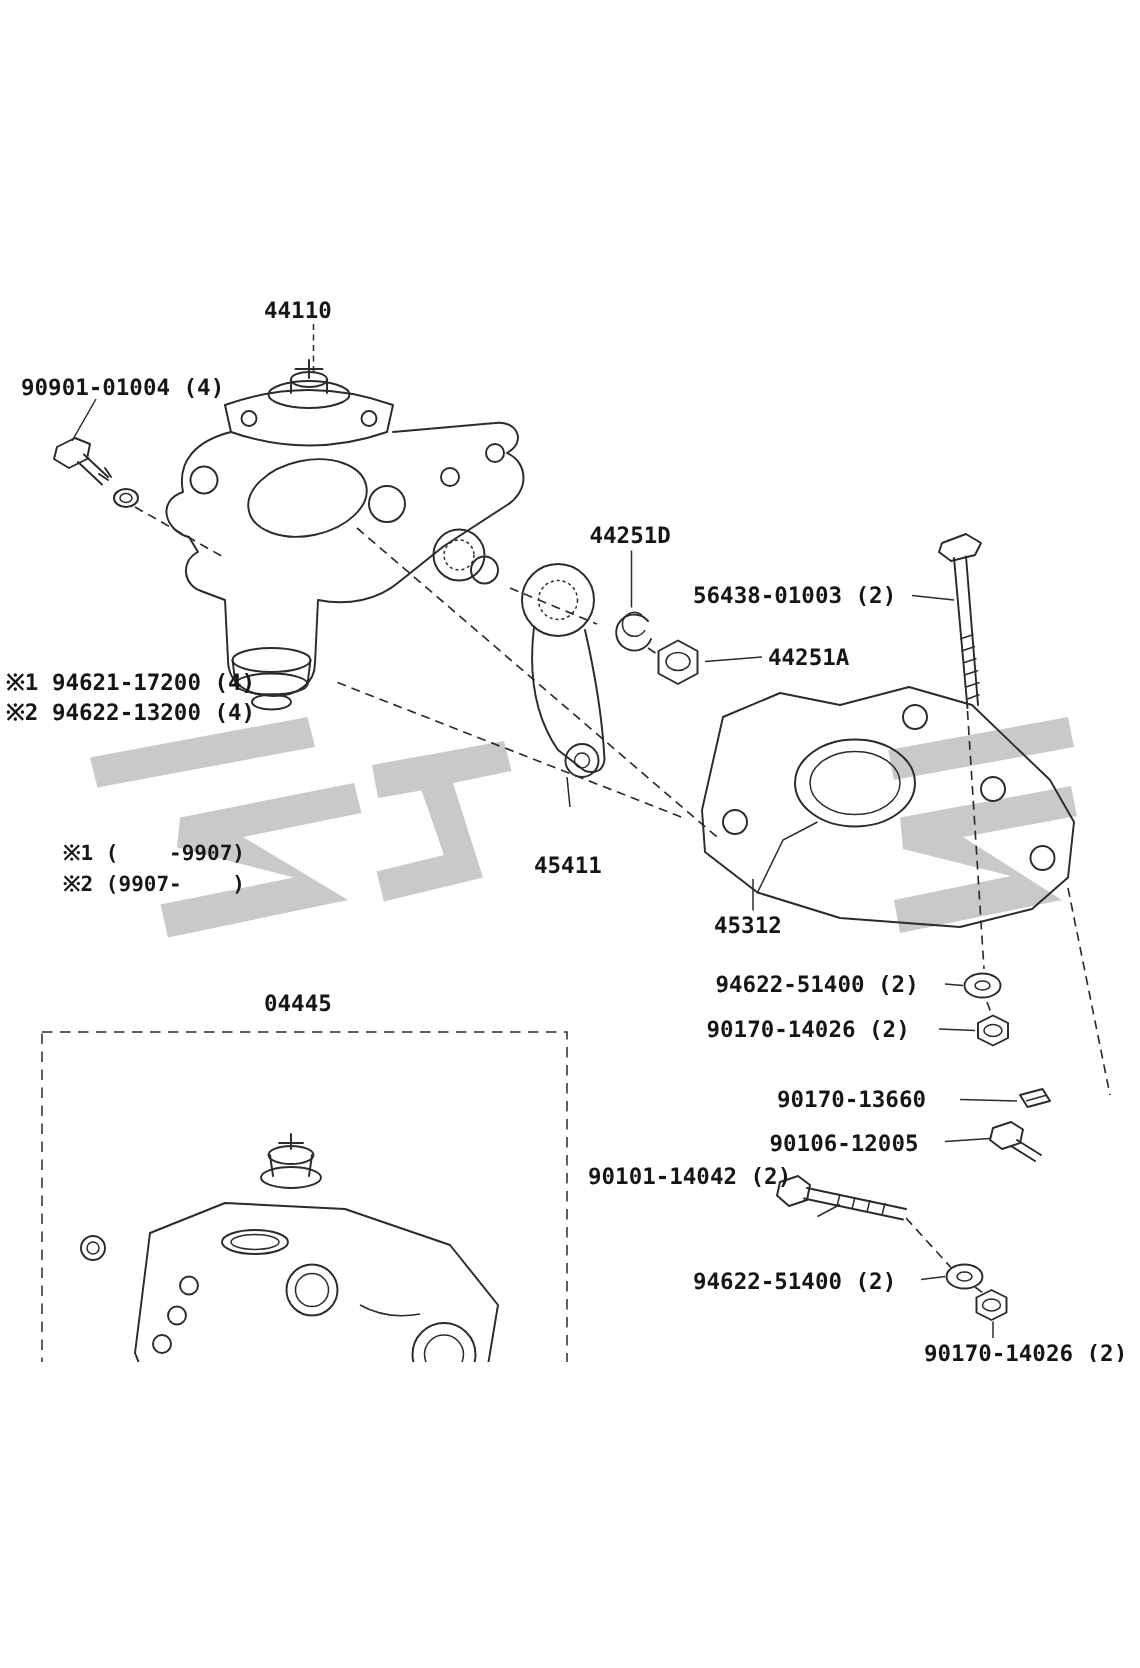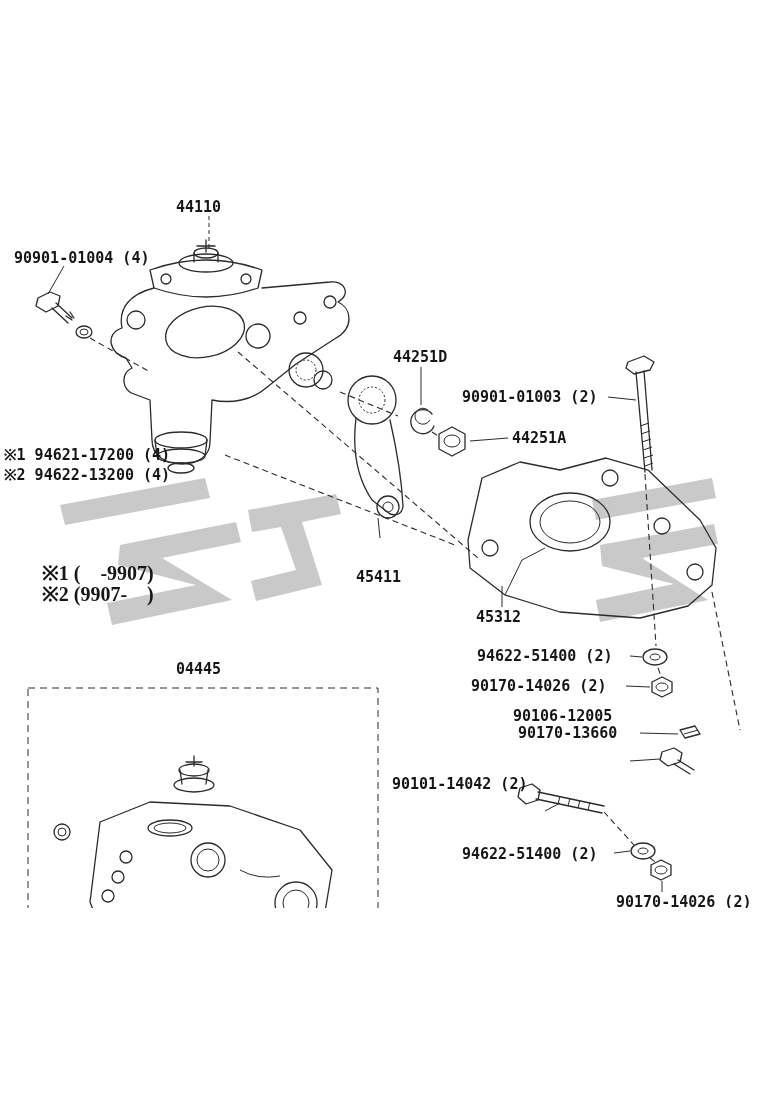--- a/index.html
+++ b/index.html
@@ -1,21 +1,21 @@
 <!DOCTYPE html>
 <html><head>
 <meta charset="utf-8">
 <style>
   html,body{margin:0;padding:0;background:#ffffff;}
   .stage{position:relative;width:760px;height:908px;background:#ffffff;overflow:hidden;
          font-family:"DejaVu Sans Mono", monospace;padding-left:48px;}
   svg.art{position:absolute;left:0;top:0;}
   .co{position:absolute;font-family:"DejaVu Sans Mono", monospace;font-weight:700;
       font-size:15px;line-height:1.1;color:#161616;white-space:pre;letter-spacing:0px;}
-  .co.small{font-size:20px;font-family:Liberation Serif, serif;}
+  .co.small{font-size:14px;}
   .footer-code{position:absolute;left:678px;top:1084px;font-weight:700;font-size:15px;color:#000000;}
   .ln{stroke:#2b2b2b;stroke-width:1.3;fill:none;stroke-linecap:round;stroke-linejoin:round;}
   .lnthin{stroke:#2b2b2b;stroke-width:1;fill:none;}
   .dash{stroke:#2b2b2b;stroke-width:1.1;fill:none;stroke-dasharray:6 4;}
   .wm{fill:#c9c9c9;stroke:none;}
 </style>
 </head>
 <body>
 
 <div class="stage">
@@ -174,31 +174,31 @@
       <path class="lnthin" d="M630,761 L660,759"></path>
       <path class="lnthin" d="M545,811 L560,803"></path>
       <path class="lnthin" d="M614,853 L630,851"></path>
       <path class="lnthin" d="M662,892 L662,881"></path>
     </g>
   </svg>
 
   <div class="co" style="left:176px;top:199px;">44110</div>
   <div class="co" style="left:14px;top:250px;">90901-01004 (4)</div>
   <div class="co" style="left:393px;top:349px;">44251D</div>
-  <div class="co" style="left:462px;top:389px;">90901-01003 (2)</div>
+  <div class="co" style="left:462px;top:389px;">56438-01003 (2)</div>
   <div class="co" style="left:512px;top:430px;">44251A</div>
   <div class="co" style="left:4px;top:447px;">※1 94621-17200 (4)</div>
   <div class="co" style="left:4px;top:467px;">※2 94622-13200 (4)</div>
   <div class="co" style="left:356px;top:540px;margin-top:29px;">45411</div>
   <div class="co small" style="left:42px;top:562px;">※1 (    -9907)</div>
   <div class="co small" style="left:42px;top:583px;">※2 (9907-    )</div>
   <div class="co" style="left:476px;top:609px;">45312</div>
   <div class="co" style="left:176px;top:661px;">04445</div>
   <div class="co" style="left:477px;top:648px;">94622-51400 (2)</div>
   <div class="co" style="left:471px;top:678px;">90170-14026 (2)</div>
   <div class="co" style="left:518px;top:725px;">90170-13660</div>
-  <div class="co" style="left:513px;top:708px;">90106-12005</div>
+  <div class="co" style="left:513px;top:754px;">90106-12005</div>
   <div class="co" style="left:392px;top:776px;">90101-14042 (2)</div>
   <div class="co" style="left:462px;top:846px;">94622-51400 (2)</div>
   <div class="co" style="left:616px;top:894px;">90170-14026 (2)</div>
 
   <div class="footer-code">451899B</div>
 </div>
 
 </body></html>

